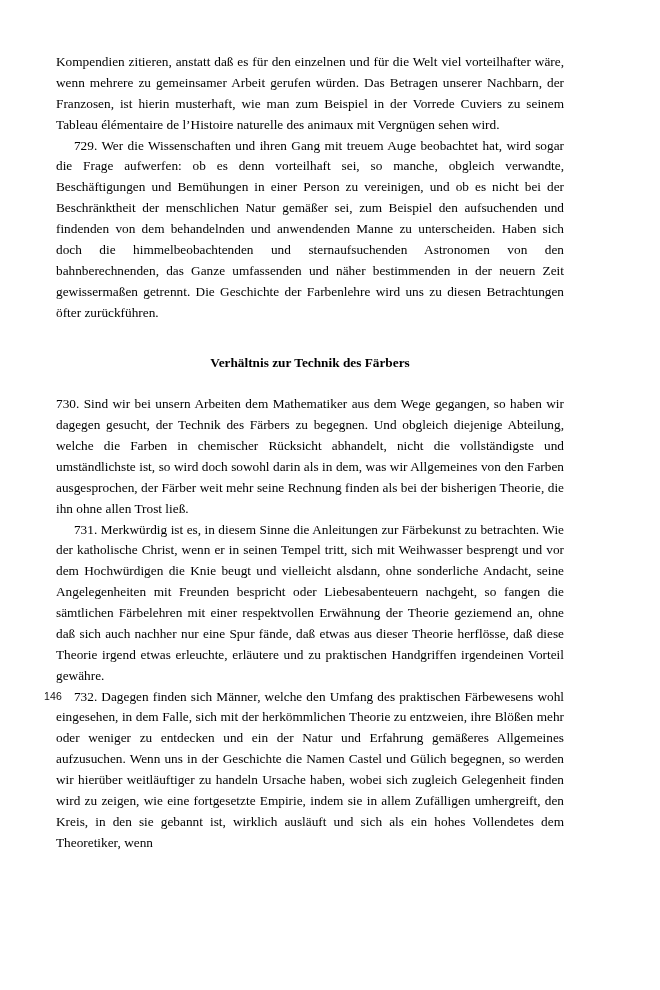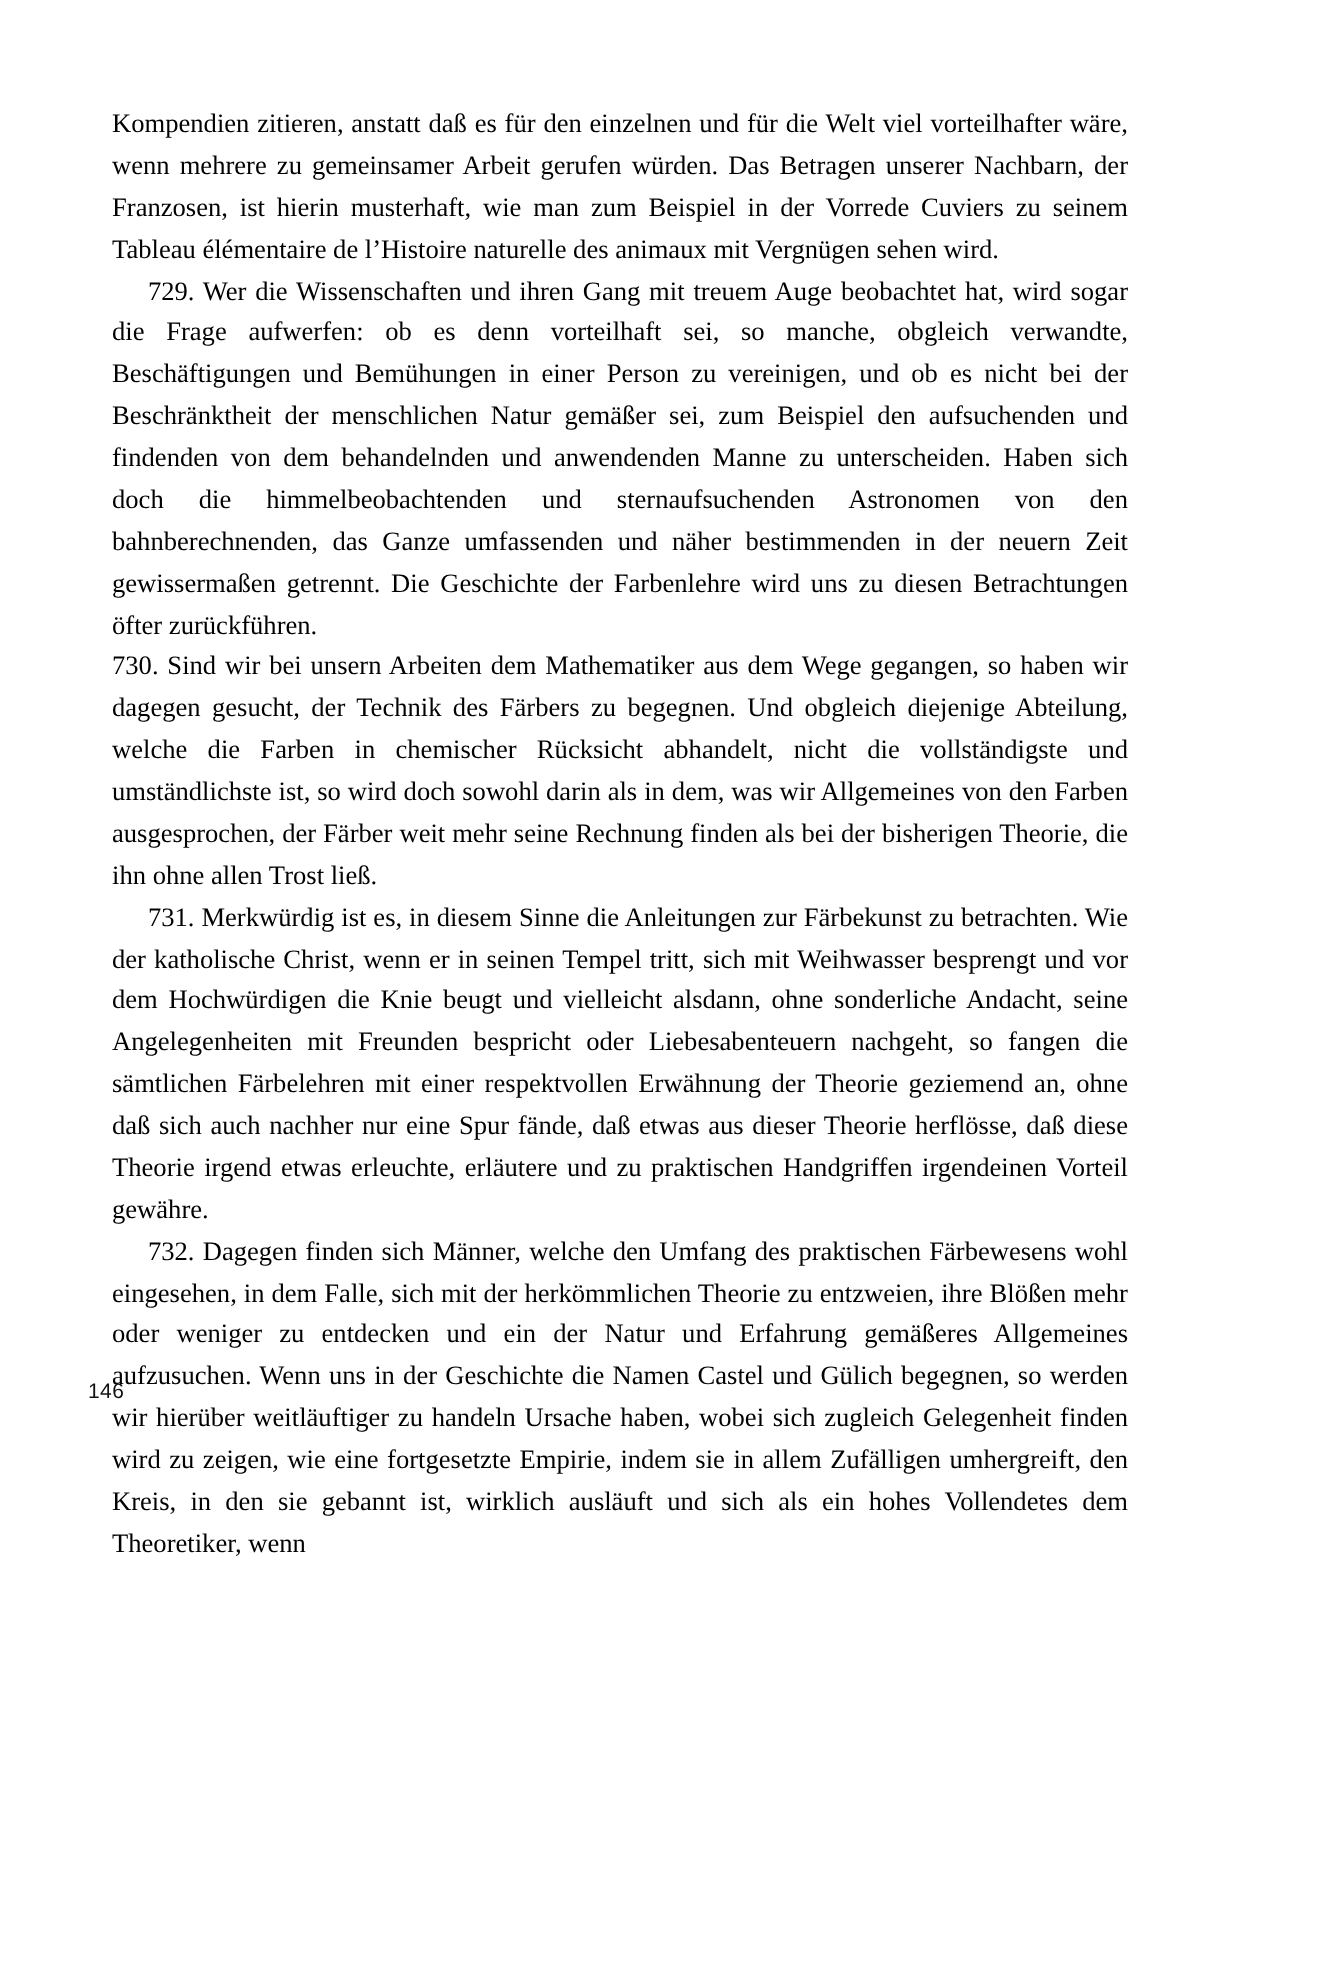--- a/index.html
+++ b/index.html
@@ -58,20 +58,21 @@
 <body>
 
 <div class="page">
 
   <div class="body-text">
 
     <p class="body-para">Kompendien zitieren, anstatt daß es für den einzelnen und für die Welt viel vorteilhafter wäre, wenn mehrere zu gemeinsamer Arbeit gerufen würden. Das Betragen unserer Nachbarn, der Franzosen, ist hierin musterhaft, wie man zum Beispiel in der Vorrede Cuviers zu seinem Tableau élémentaire de l’Histoire naturelle des animaux mit Vergnügen sehen wird.</p>
 
     <p class="body-para indent">729. Wer die Wissenschaften und ihren Gang mit treuem Auge beobachtet hat, wird sogar die Frage aufwerfen: ob es denn vorteilhaft sei, so manche, obgleich verwandte, Beschäftigungen und Bemühungen in einer Person zu vereinigen, und ob es nicht bei der Beschränktheit der menschlichen Natur gemäßer sei, zum Beispiel den aufsuchenden und findenden von dem behandelnden und anwendenden Manne zu unterscheiden. Haben sich doch die himmelbeobachtenden und sternaufsuchenden Astronomen von den bahnberechnenden, das Ganze umfassenden und näher bestimmenden in der neuern Zeit gewissermaßen getrennt. Die Geschichte der Farbenlehre wird uns zu diesen Betrachtungen öfter zurückführen.</p>
 
+    <h2 class="section-heading">Verhältnis zur Technik des Färbers</h2>
 
     <p class="body-para">730. Sind wir bei unsern Arbeiten dem Mathematiker aus dem Wege gegangen, so haben wir dagegen gesucht, der Technik des Färbers zu begegnen. Und obgleich diejenige Abteilung, welche die Farben in chemischer Rücksicht abhandelt, nicht die vollständigste und umständlichste ist, so wird doch sowohl darin als in dem, was wir Allgemeines von den Farben ausgesprochen, der Färber weit mehr seine Rechnung finden als bei der bisherigen Theorie, die ihn ohne allen Trost ließ.</p>
 
     <p class="body-para indent">731. Merkwürdig ist es, in diesem Sinne die Anleitungen zur Färbekunst zu betrachten. Wie der katholische Christ, wenn er in seinen Tempel tritt, sich mit Weihwasser besprengt und vor dem Hochwürdigen die Knie beugt und vielleicht alsdann, ohne sonderliche Andacht, seine Angelegenheiten mit Freunden bespricht oder Liebesabenteuern nachgeht, so fangen die sämtlichen Färbelehren mit einer respektvollen Erwähnung der Theorie geziemend an, ohne daß sich auch nachher nur eine Spur fände, daß etwas aus dieser Theorie herflösse, daß diese Theorie irgend etwas erleuchte, erläutere und zu praktischen Handgriffen irgendeinen Vorteil gewähre.</p>
 
     <p class="body-para indent">732. Dagegen finden sich Männer, welche den Umfang des praktischen Färbewesens wohl eingesehen, in dem Falle, sich mit der herkömmlichen Theorie zu entzweien, ihre Blößen mehr oder weniger zu entdecken und ein der Natur und Erfahrung gemäßeres Allgemeines aufzusuchen. Wenn uns in der Geschichte die Namen Castel und Gülich begegnen, so werden wir hierüber weitläuftiger zu handeln Ursache haben, wobei sich zugleich Gelegenheit finden wird zu zeigen, wie eine fortgesetzte Empirie, indem sie in allem Zufälligen umhergreift, den Kreis, in den sie gebannt ist, wirklich ausläuft und sich als ein hohes Vollendetes dem Theoretiker, wenn</p>
 
   </div>
 
   <div class="page-number">146</div>

